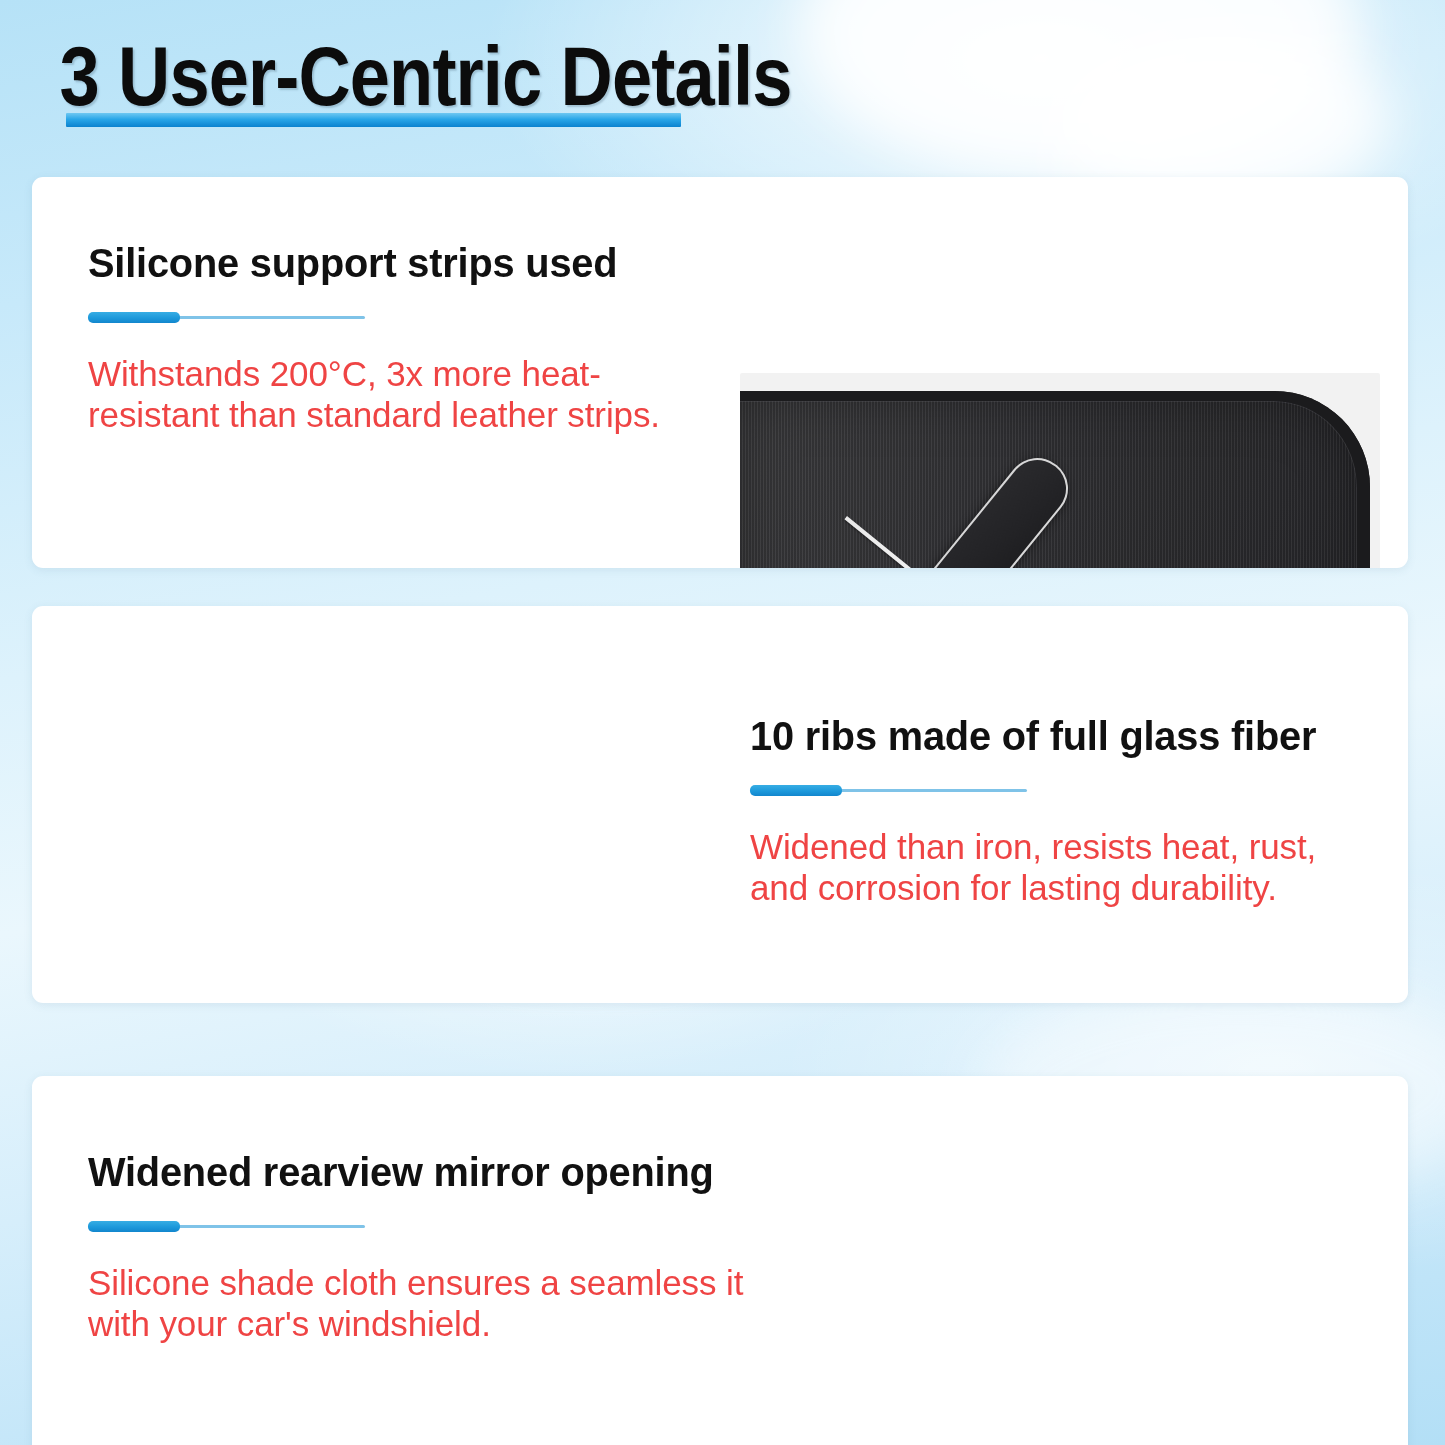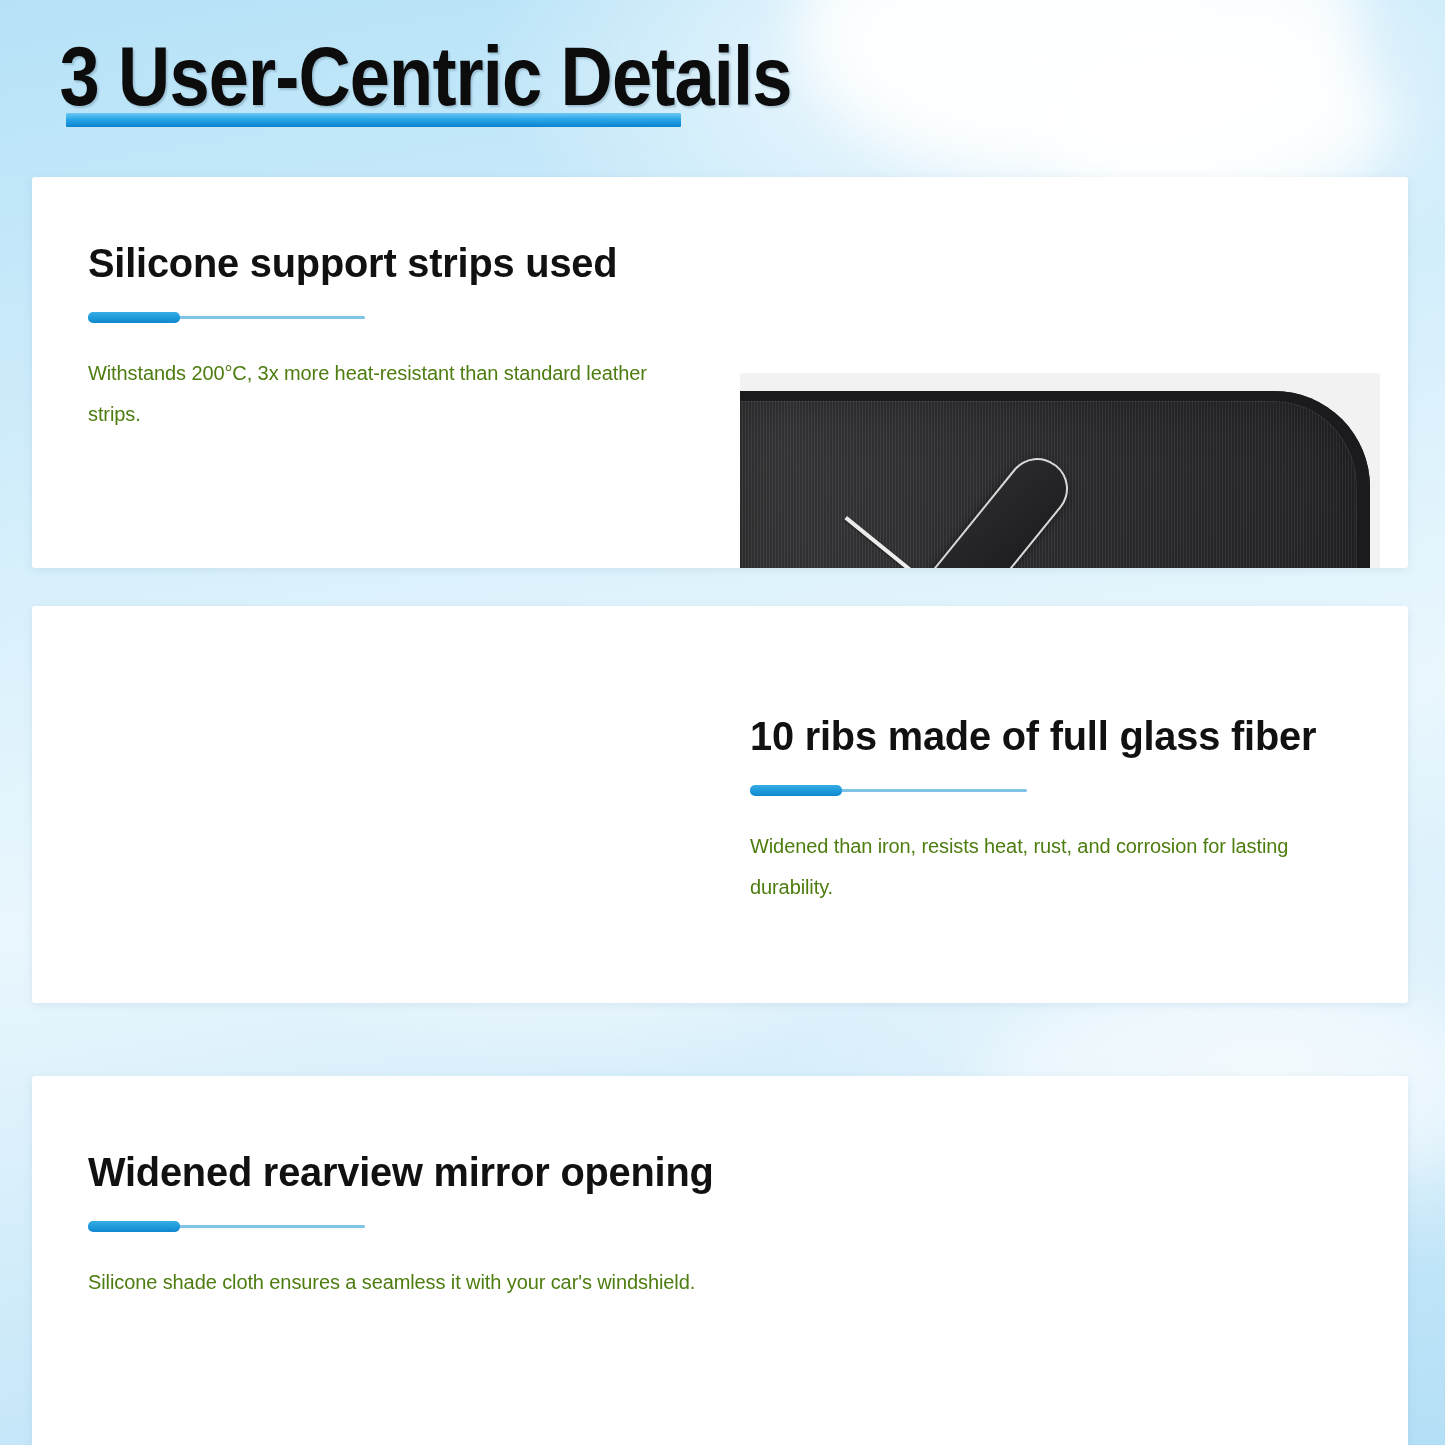--- a/index.html
+++ b/index.html
@@ -33,21 +33,21 @@
     position:relative;z-index:2;
     font-size:84px;line-height:96px;font-weight:700;color:#0c0c0c;
     letter-spacing:-1px;
     transform:scaleX(.86);transform-origin:center;
     text-shadow:2px 2px 2px rgba(90,120,140,.35);
     white-space:nowrap;
   }
 
   
   .card{
-    position:absolute;background:#fff;border-radius:3px;
+    position:absolute;background:#fff;border-radius:11px;
     box-shadow:0 2px 9px rgba(80,120,150,.12);
     overflow:hidden;
   }
   #card-1{left:32px;top:177px;width:1376px;height:391px;}
   #card-2{left:32px;top:606px;width:1376px;height:397px;}
   #card-3{left:32px;top:1032px;width:1376px;height:396px;margin-top:44px;}
 
   
   .txt{position:absolute;}
   .card-title{
@@ -59,21 +59,21 @@
   .divider .thin{
     position:absolute;left:0;top:4px;width:277px;height:3px;
     background:#7fc3e8;border-radius:2px;
   }
   .divider .thick{
     position:absolute;left:0;top:0;width:92px;height:11px;
     background:linear-gradient(180deg,#37ade4 0%,#1d99db 55%,#1286cd 100%);
     border-radius:5px;
   }
   .card-desc{
-    margin-top:31px;font-size:20px;line-height:41px;color:#4d7c0f;
+    margin-top:31px;font-size:35px;line-height:41px;color:#ef4444;
     letter-spacing:-.1px;
   }
 
   
   .imgframe{position:absolute;overflow:hidden;background:#f4f4f4;}
 
   
   #img-1{left:708px;top:196px;width:640px;height:360px;border-radius:2px;
          background:#f2f2f2;}
   .sun-panel{

